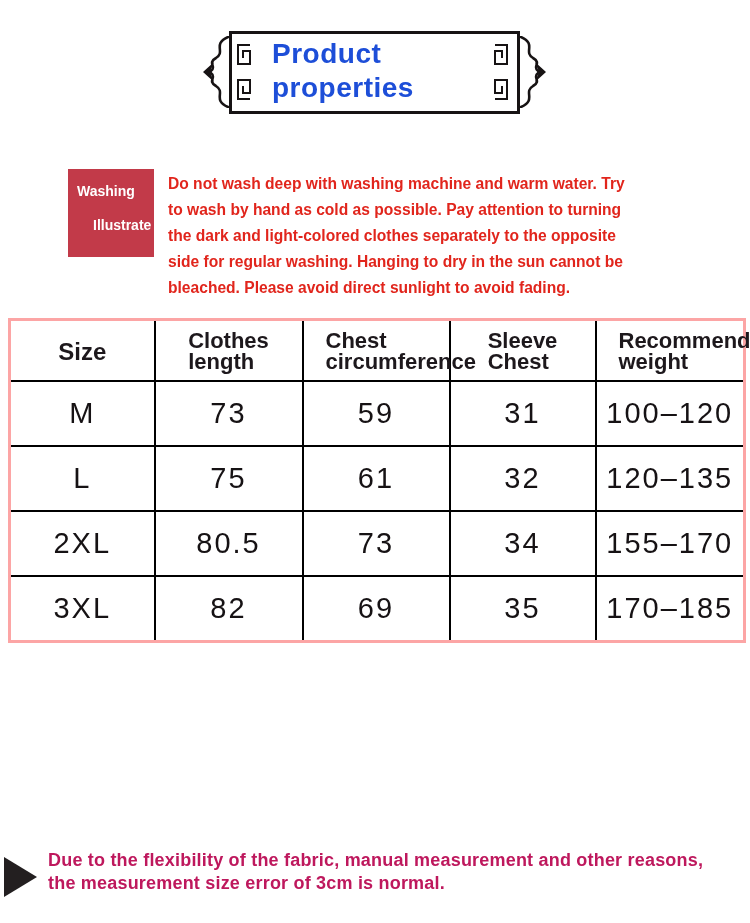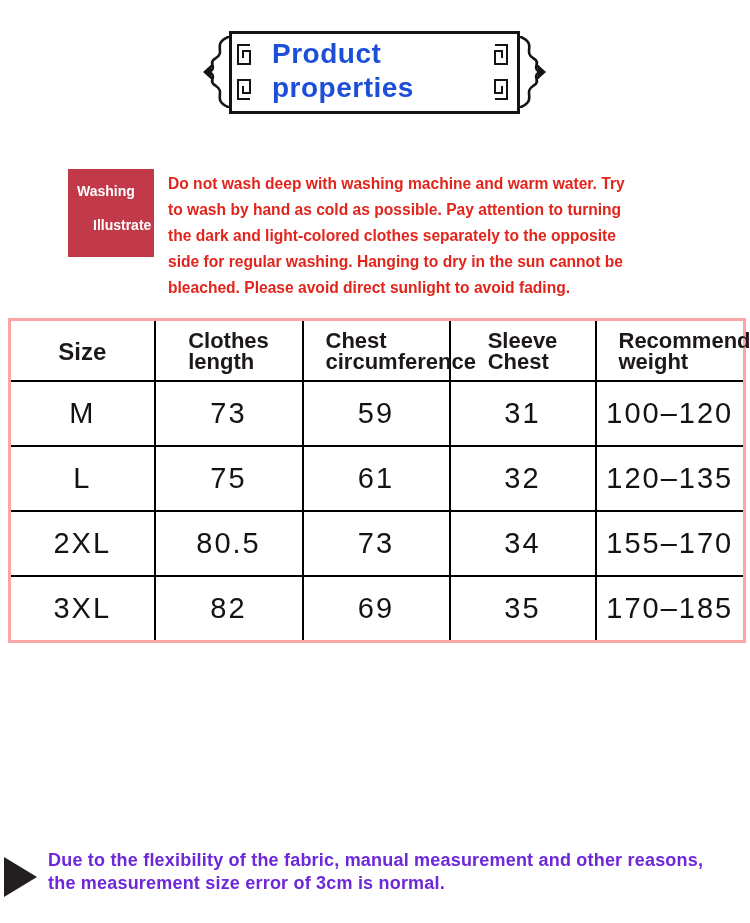--- a/index.html
+++ b/index.html
@@ -65,21 +65,21 @@
 
   
   .foot-tri{
     left:4px;top:857px;width:0;height:0;
     border-top:20px solid transparent;border-bottom:20px solid transparent;
     border-left:33px solid #231f20;
   }
   .foot-text{
     left:48px;top:849px;width:700px;
     font-size:18px;font-weight:bold;line-height:23px;
-    color:#6d28d9;white-space:pre-line;letter-spacing:0.2px;
+    color:#be185d;white-space:pre-line;letter-spacing:0.2px;
   }
 </style>
 </head>
 <body>
 
 <div class="abs">
 
   <svg class="abs orn orn-left" width="28" height="72" viewBox="0 0 28 72">
     <path d="M26,1 C10,8 24,16 14,22 C5,27 15,31 9,35"></path>
     <path d="M26,71 C10,64 24,56 14,50 C5,45 15,41 9,37"></path>

